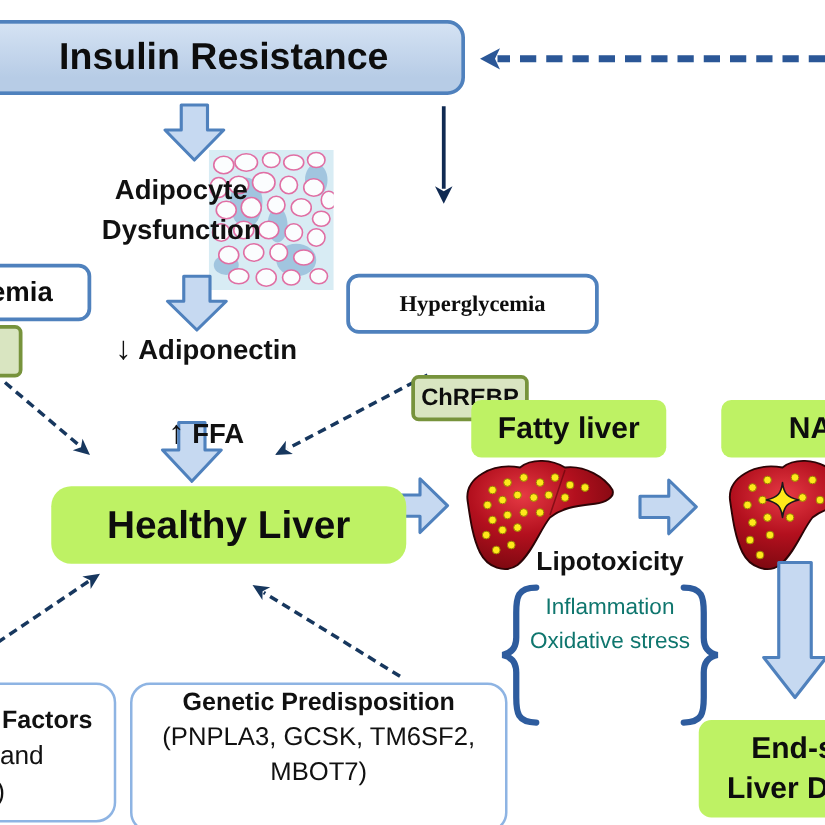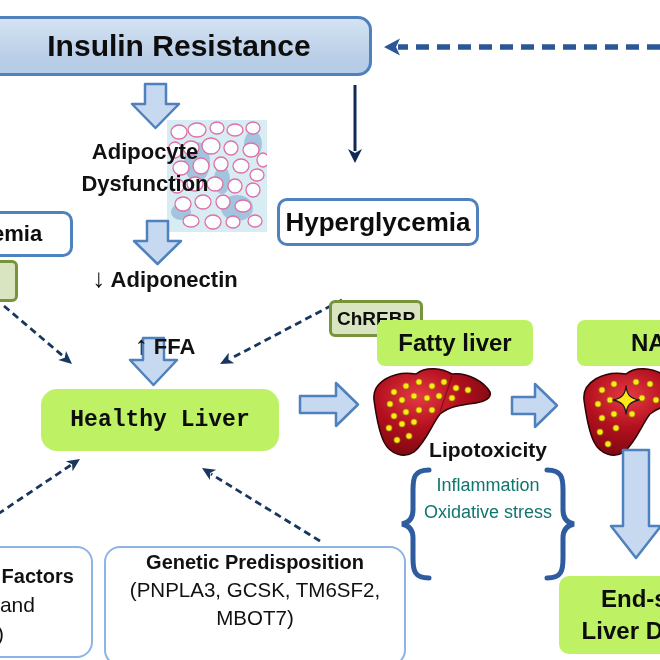--- a/index.html
+++ b/index.html
@@ -215,40 +215,40 @@
     <span class="stack">Adipocyte</span>
     <span class="stack">Dysfunction</span>
   </div>
 
   <div class="abs node white-blue zwrap" style="left:-172px;top:211px;width:245px;height:46px;font-size:22px;">
     <span>Hyperinsulinemia</span>
   </div>
 
   <div class="abs green-box zwrap" style="left:-62px;top:260px;width:74px;height:36px;"></div>
 
-  <div class="abs node white-blue zwrap" style="left:277px;top:198px;width:202px;height:48px;font-size:26px;">
+  <div class="abs node white-blue zwrap" style="left:277px;top:219px;width:202px;height:48px;font-size:18px;font-family:Liberation Serif, serif;">
     <span>Hyperglycemia</span>
   </div>
 
   <div class="abs node green-box zwrap" style="left:329px;top:256px;width:94px;height:37px;font-size:19px;margin-top:44px;">
     <span>ChREBP</span>
   </div>
 
   <div class="abs zwrap txt-center" style="left:75px;top:263px;width:180px;font-weight:bold;">
     <div style="font-size:22px;line-height:30px;">
       <span style="font-size:26px;">↓</span>
       <span>Adiponectin</span>
     </div>
     <div style="font-size:22px;line-height:32px;margin-top:34px;">
       <span style="font-size:26px;">↑</span>
       <span>FFA</span>
     </div>
   </div>
 
-  <div class="abs node orange-box zwrap" style="left:41px;top:389px;width:238px;height:62px;border-radius:16px;font-size:23px;font-family:Liberation Mono, monospace;">
+  <div class="abs node orange-box zwrap" style="left:41px;top:389px;width:284px;height:62px;border-radius:16px;font-size:31px;">
     <span>Healthy Liver</span>
   </div>
 
   <div class="abs node orange-box zwrap" style="left:377px;top:320px;width:156px;height:46px;border-radius:8px;font-size:24px;">
     <span>Fatty liver</span>
   </div>
 
   <div class="abs node orange-box zwrap" style="left:577px;top:320px;width:176px;height:46px;border-radius:8px;font-size:24px;">
     <span>NASH</span>
   </div>

